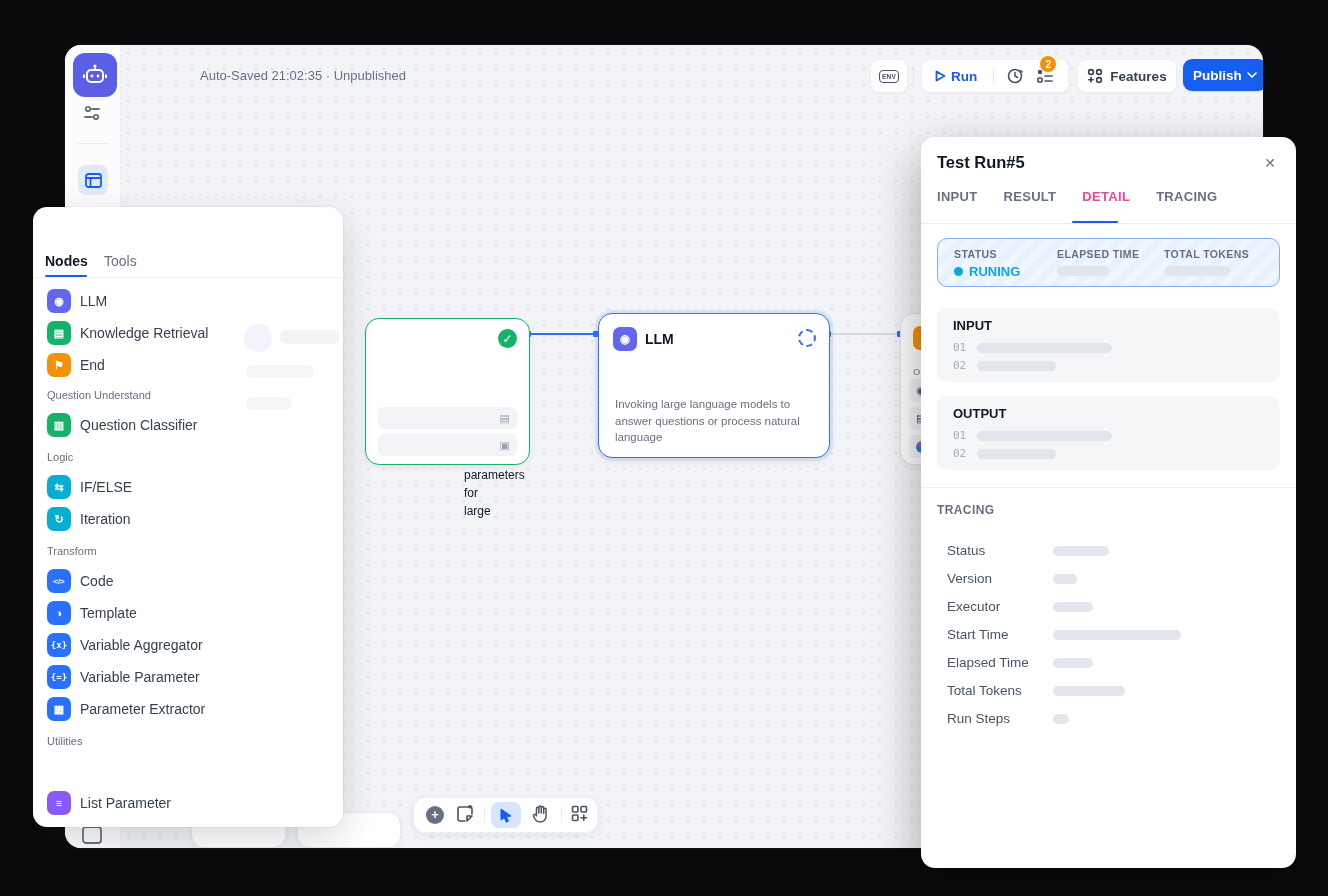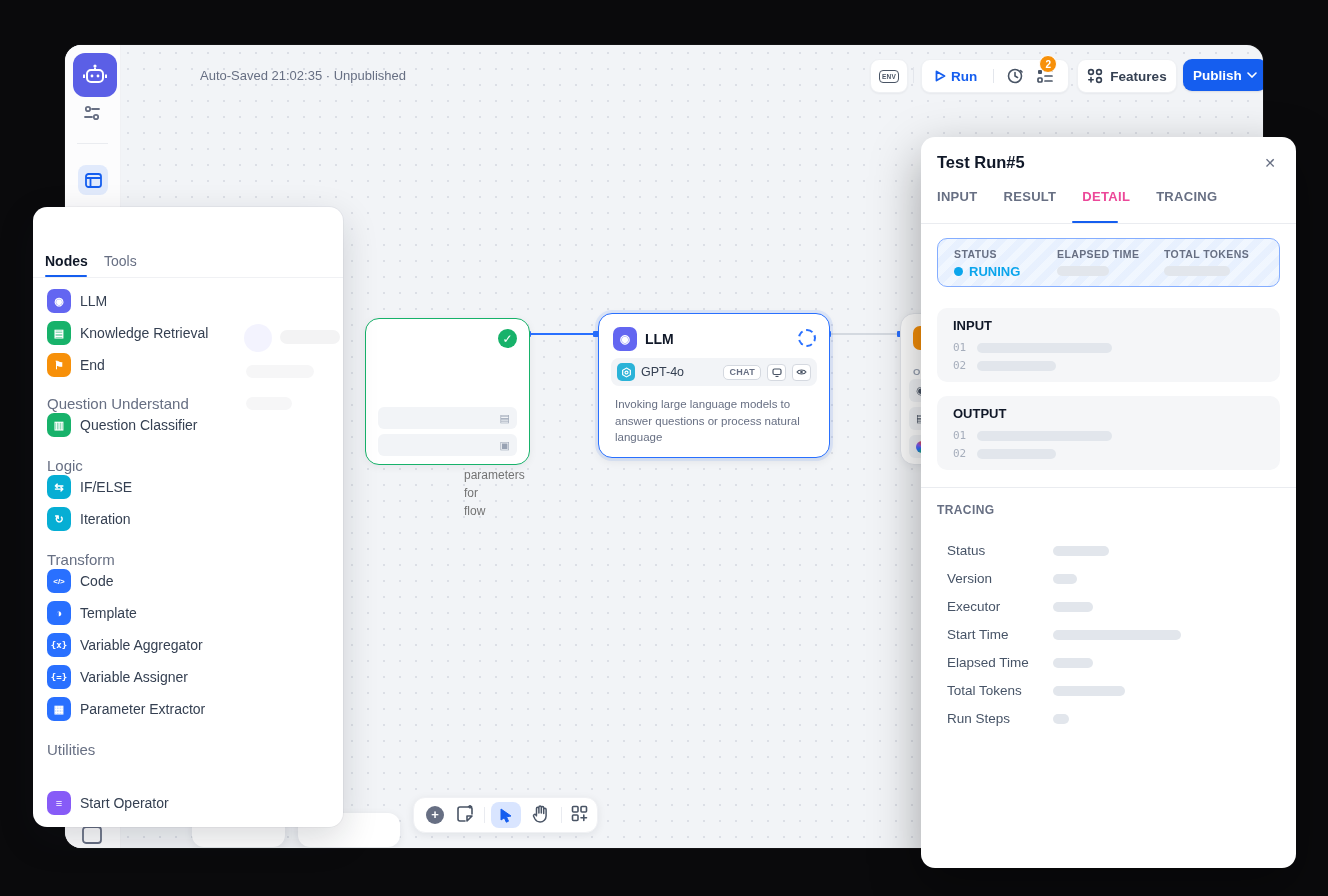--- a/index.html
+++ b/index.html
@@ -24,21 +24,21 @@
   .grp-divider{width:1px;height:14px;background:#e3e6ec;margin:0 6px;}
   .mini-ic{width:30px;height:26px;display:flex;align-items:center;justify-content:center;color:#495465;border-radius:6px;}
   .badge2{position:absolute;right:3px;top:-8px;width:16px;height:16px;border-radius:50%;background:#f79009;color:#fff;font-size:10px;font-weight:bold;display:flex;align-items:center;justify-content:center;border:1.5px solid #fff;}
   .features-btn{left:957px;width:98px;gap:7px;font-size:13.5px;font-weight:600;color:#354052;}
   .publish-btn{left:1063px;top:14px;width:84px;height:32px;border-radius:9px;background:#155eef;color:#fff;font-size:13.5px;font-weight:600;display:flex;align-items:center;justify-content:center;gap:5px;box-shadow:0 1px 2px rgba(16,24,40,.1);}
   
   .node{background:#fff;border-radius:14px;}
   .start-node{left:245px;top:273px;width:163px;height:145px;border:1.5px solid #17b26a;box-shadow:0 2px 8px rgba(16,24,40,.06);}
   .check-badge{right:12px;top:10px;width:19px;height:19px;border-radius:50%;background:#17b26a;color:#fff;font-size:12px;display:flex;align-items:center;justify-content:center;}
   .field-row{left:12px;right:12px;height:22px;background:#f2f4f7;border-radius:6px;display:flex;align-items:center;justify-content:flex-end;padding-right:7px;color:#98a2b3;font-size:11px;}
-  .start-desc{left:98px;top:147px;font-size:12px;color:#737373;line-height:18px;}
+  .start-desc{left:98px;top:147px;font-size:12px;color:#0f172a;line-height:18px;}
   .edge{height:2px;background:#2970ff;top:288px;}
   .edge.gray{background:#d4d9e0;}
   .edge-dot{width:6px;height:6px;background:#2970ff;top:286px;border-radius:1px;}
   .llm-node{left:478px;top:268px;width:230px;height:143px;border:1.5px solid #2970ff;box-shadow:0 0 0 3px rgba(41,112,255,.10),0 3px 10px rgba(16,24,40,.08);}
   .n-icon{width:24px;height:24px;border-radius:7px;color:#fff;display:flex;align-items:center;justify-content:center;font-size:12px;font-weight:bold;}
   .n-title{font-size:14px;font-weight:bold;color:#101828;}
   .spinner{right:13px;top:15px;width:14px;height:14px;border:2px dashed #2970ff;border-radius:50%;}
   .model-row{left:12px;right:12px;top:44px;height:28px;background:#f2f4f7;border-radius:8px;display:flex;align-items:center;padding:0 6px;gap:6px;}
   .gpt-ic{width:18px;height:18px;border-radius:5px;background:#2bb3d8;color:#fff;display:flex;align-items:center;justify-content:center;}
   .model-name{font-size:12.5px;color:#354052;flex:1;}
@@ -60,21 +60,21 @@
   .cursor-btn{left:77px;top:4px;width:30px;height:26px;border-radius:8px;background:#d9e5ff;color:#155eef;display:flex;align-items:center;justify-content:center;}
   .ghost-pill{top:768px;height:34px;background:#fff;border-radius:12px;box-shadow:0 2px 8px rgba(16,24,40,.08);}
   .canvas-scrollbar{left:848px;top:428px;width:4px;height:44px;border-radius:2px;background:#cfd4dc;}
   
   .node-panel{left:33px;top:207px;width:310px;height:620px;background:#fff;border-radius:14px;box-shadow:0 12px 36px rgba(16,24,40,.16),0 0 0 1px rgba(16,24,40,.04);z-index:5;}
   .search-box{left:12px;top:10px;width:286px;height:28px;background:#f2f4f7;border-radius:8px;display:flex;align-items:center;gap:7px;padding:0 9px;box-sizing:border-box;color:#98a2b3;font-size:13px;}
   .ptab{font-size:14px;font-weight:bold;color:#101828;}
   .ptab.inactive{color:#676f83;font-weight:normal;}
   .ptab-underline{left:12px;top:68px;width:42px;height:2px;background:#155eef;border-radius:2px;}
   .plist-divider{left:0;top:70px;width:100%;height:1px;background:#f0f1f4;}
-  .sec-h{left:14px;font-size:15px;color:#676f83;margin-top:6px;}
+  .sec-h{left:14px;font-size:11px;color:#676f83;}
   .nitem{left:4px;width:302px;height:32px;display:flex;align-items:center;gap:9px;padding-left:10px;box-sizing:border-box;border-radius:8px;}
   .nitem .lbl{font-size:14px;color:#354052;}
   .it-ic{width:24px;height:24px;border-radius:7px;color:#fff;display:flex;align-items:center;justify-content:center;font-size:11px;font-weight:bold;}
   .ic-indigo{background:#6366f1}.ic-green{background:#17b26a}.ic-orange{background:#f79009}
   .ic-cyan{background:#06aed4}.ic-blue{background:#2970ff}.ic-violet{background:#875bf7}
   .g-http{font-size:5.5px;letter-spacing:.2px;}
   .g-code{font-size:8px;}
   .g-var{font-size:9px;font-family:"DejaVu Sans Mono",monospace;}
   .ghost{border-radius:8px;}
   
@@ -204,52 +204,30 @@
       <div class="abs node start-node">
         <div class="abs check-badge">✓</div>
         <div class="abs field-row" style="top:88px;">
             <span>▤</span>
           </div>
         <div class="abs field-row" style="top:115px;">
             <span>▣</span>
           </div>
         <div class="abs start-desc">
           <div>parameters for</div>
-          <div>flow</div>
+          <div>large</div>
         </div>
       </div>
 
       <div class="abs node llm-node">
         <div class="abs n-icon ic-indigo" style="left:14px;top:13px;">
             <span>◉</span>
           </div>
         <div class="abs n-title" style="left:46px;top:17px;">LLM</div>
         <div class="abs spinner"></div>
-        <div class="abs model-row">
-          <div class="gpt-ic">
-            <svg width="11" height="11" viewBox="0 0 12 12" fill="none" stroke="#fff" stroke-width="1.3">
-                <path d="M6 1.2 L10.2 3.6 V8.4 L6 10.8 L1.8 8.4 V3.6 Z"></path>
-                <circle cx="6" cy="6" r="1.6"></circle>
-              </svg>
-          </div>
-          <span class="model-name">GPT-4o</span>
-          <span class="chat-badge">CHAT</span>
-          <span class="mini-badge">
-            <svg width="10" height="9" viewBox="0 0 10 9" fill="none" stroke="currentColor" stroke-width="1.2">
-                <rect x="1" y="1" width="8" height="5.5" rx="1.5"></rect>
-                <line x1="3.5" y1="8.5" x2="6.5" y2="8.5"></line>
-              </svg>
-          </span>
-          <span class="mini-badge">
-            <svg width="11" height="8" viewBox="0 0 11 8" fill="none" stroke="currentColor" stroke-width="1.1">
-                <path d="M1 4 C2.5 1.3 8.5 1.3 10 4 C8.5 6.7 2.5 6.7 1 4 Z"></path>
-                <circle cx="5.5" cy="4" r="1.3" fill="currentColor" stroke="none"></circle>
-              </svg>
-          </span>
-        </div>
         <div class="abs llm-desc">Invoking large language models to answer questions or process natural language</div>
       </div>
 
       <div class="abs node end-node">
         <div class="abs n-icon ic-orange" style="left:12px;top:12px;">
             <span>⚑</span>
           </div>
         <div class="abs n-title" style="left:44px;top:16px;">END</div>
         <div class="abs out-label">OUTPUT VARIA</div>
         <div class="abs end-row" style="top:65px;">
@@ -354,31 +332,31 @@
     <div class="abs nitem" style="top:390px;">
       <span class="it-ic ic-blue">◑</span>
       <span class="lbl">Template</span>
     </div>
     <div class="abs nitem" style="top:422px;">
       <span class="it-ic ic-blue g-var">{x}</span>
       <span class="lbl">Variable Aggregator</span>
     </div>
     <div class="abs nitem" style="top:454px;">
       <span class="it-ic ic-blue g-var">{=}</span>
-      <span class="lbl">Variable Assigner</span>
+      <span class="lbl">Variable Parameter</span>
     </div>
     <div class="abs nitem" style="top:486px;">
       <span class="it-ic ic-blue">▦</span>
       <span class="lbl">Parameter Extractor</span>
     </div>
 
     <div class="abs sec-h" style="top:528px;">Utilities</div>
     <div class="abs nitem" style="top:580px;">
       <span class="it-ic ic-violet">≡</span>
-      <span class="lbl">Start Operator</span>
+      <span class="lbl">List Parameter</span>
     </div>
   </div>
 
   <div class="abs run-panel">
     <div class="abs rp-title">Test Run#5</div>
     <div class="abs rp-close">✕</div>
 
     <div class="abs rp-tabs">
       <span class="rp-tab">INPUT</span>
       <span class="rp-tab">RESULT</span>

